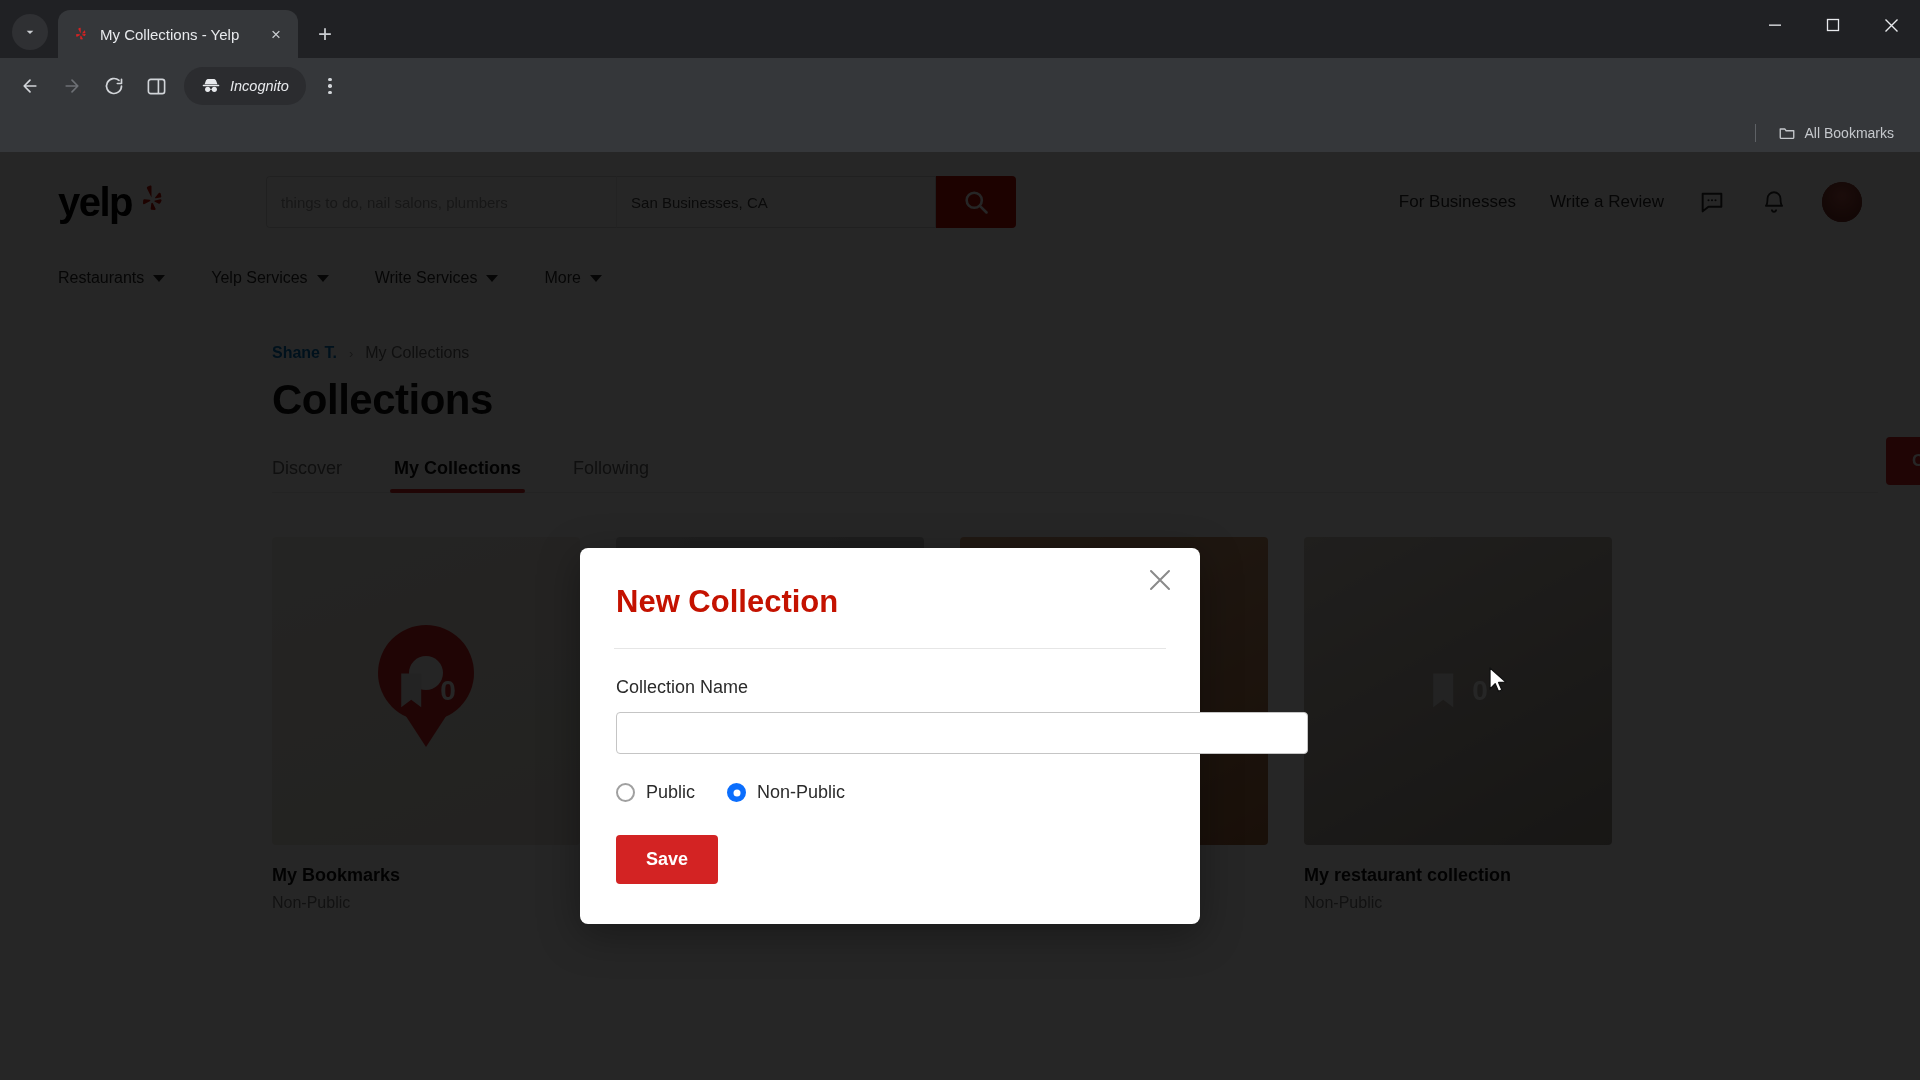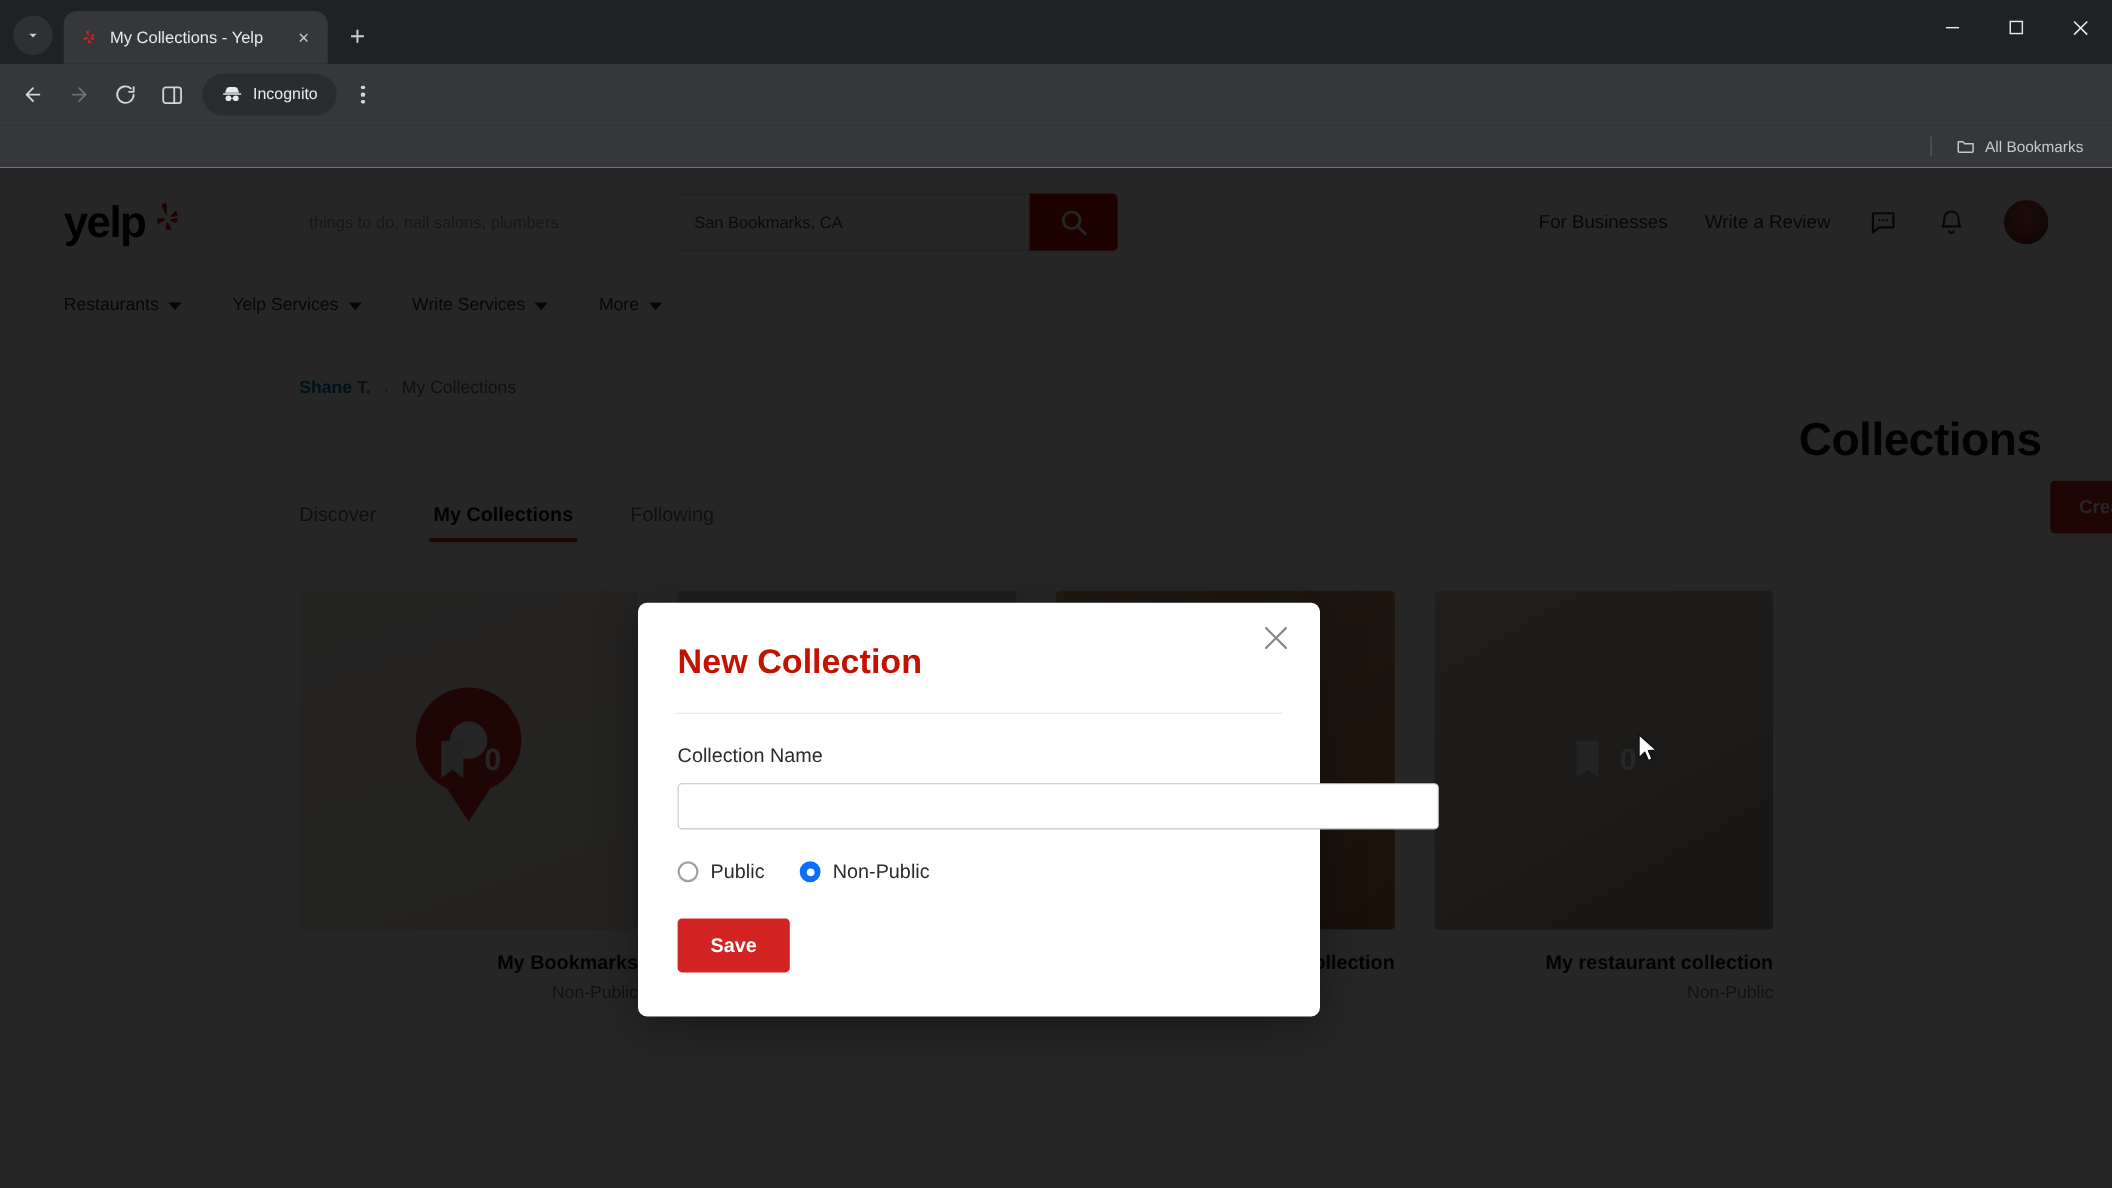--- a/index.html
+++ b/index.html
@@ -79,21 +79,21 @@
   .omni-star { width: 22px; height: 22px; flex: 0 0 auto; }
   .tb-icon {
     width: 40px; height: 40px; border-radius: 50%; flex: 0 0 auto;
     display: flex; align-items: center; justify-content: center; color: #d2d5d9;
   }
   .incognito-pill {
     height: 38px; border-radius: 19px; background: #2b2c2f;
     display: flex; align-items: center; gap: 9px;
     padding: 0 17px; margin-left: 6px; flex: 0 0 auto;
   }
-  .incognito-pill span { color: #e8eaed; font-size: 14.5px; }
+  .incognito-pill span { color: #e8eaed; font-size: 14.5px; font-style: italic; }
   .menu-dots {
     width: 36px; height: 40px; display: flex; flex-direction: column;
     align-items: center; justify-content: center; gap: 3px; margin-left: 4px; flex: 0 0 auto;
   }
   .menu-dots i { width: 3.5px; height: 3.5px; border-radius: 50%; background: #d2d5d9; display: block; }
 
   .bookmarks-bar {
     height: 38px; background: #35373a;
     display: flex; align-items: center; justify-content: flex-end;
     padding-right: 18px; gap: 0;
@@ -127,21 +127,21 @@
   .hdr-right { margin-left: auto; display: flex; align-items: center; gap: 34px; }
   .hdr-link { font-size: 17px; color: #2b2b2b; white-space: nowrap; }
   .hdr-ic { width: 28px; height: 28px; display: flex; align-items: center; justify-content: center; }
   .avatar { width: 40px; height: 40px; border-radius: 50%; background: #8a3a2e; overflow:hidden; position: relative; }
   .avatar::after { content:""; position:absolute; inset:0; background: radial-gradient(circle at 50% 35%, #b5564a 0%, #7e3228 70%); }
 
   .yelp-nav { height: 52px; display: flex; align-items: center; padding: 0 58px; gap: 46px; }
   .nav-item { display: flex; align-items: center; gap: 9px; font-size: 16px; color: #2b2b2b; }
   .caret { width: 0; height: 0; border-left: 6px solid transparent; border-right: 6px solid transparent; border-top: 7px solid #2b2b2b; }
 
-  .content { padding: 40px 64px 0 272px; text-align: right; }
+  .content { padding: 40px 42px 0 272px; }
   .breadcrumb { display: flex; align-items: center; gap: 12px; font-size: 16px; margin-bottom: 14px; }
   .crumb-link { color: #0073bb; font-weight: 600; }
   .crumb-sep { color: #999; font-size: 13px; }
   .crumb-cur { color: #666; }
   .page-title { font-size: 42px; font-weight: 700; color: #111; letter-spacing: -0.5px; }
 
   .tabs-row { margin-top: 34px; display: flex; align-items: flex-end; position: relative; }
   .ptab { font-size: 18px; color: #666; padding: 0 26px 14px 26px; position: relative; }
   .ptab:first-child { padding-left: 0; }
   .ptab.active { color: #111; font-weight: 700; }
@@ -362,21 +362,21 @@
               </g>
               </svg>
           </span>
         </div>
 
         <div class="search-group">
           <div class="search-field">
             <span>things to do, nail salons, plumbers</span>
           </div>
           <div class="loc-field">
-            <span>San Bookmarks, CA</span>
+            <span>San Businesses, CA</span>
           </div>
           <div class="search-btn">
             <span style="display:flex;">
               <svg width="28" height="28" viewBox="0 0 24 24" fill="none" stroke="#fff" stroke-width="2.2" stroke-linecap="round">
                 <circle cx="10.5" cy="10.5" r="6.5"></circle>
                   <path d="M15.5 15.5L21 21"></path>
                 </svg>
             </span>
           </div>
         </div>

